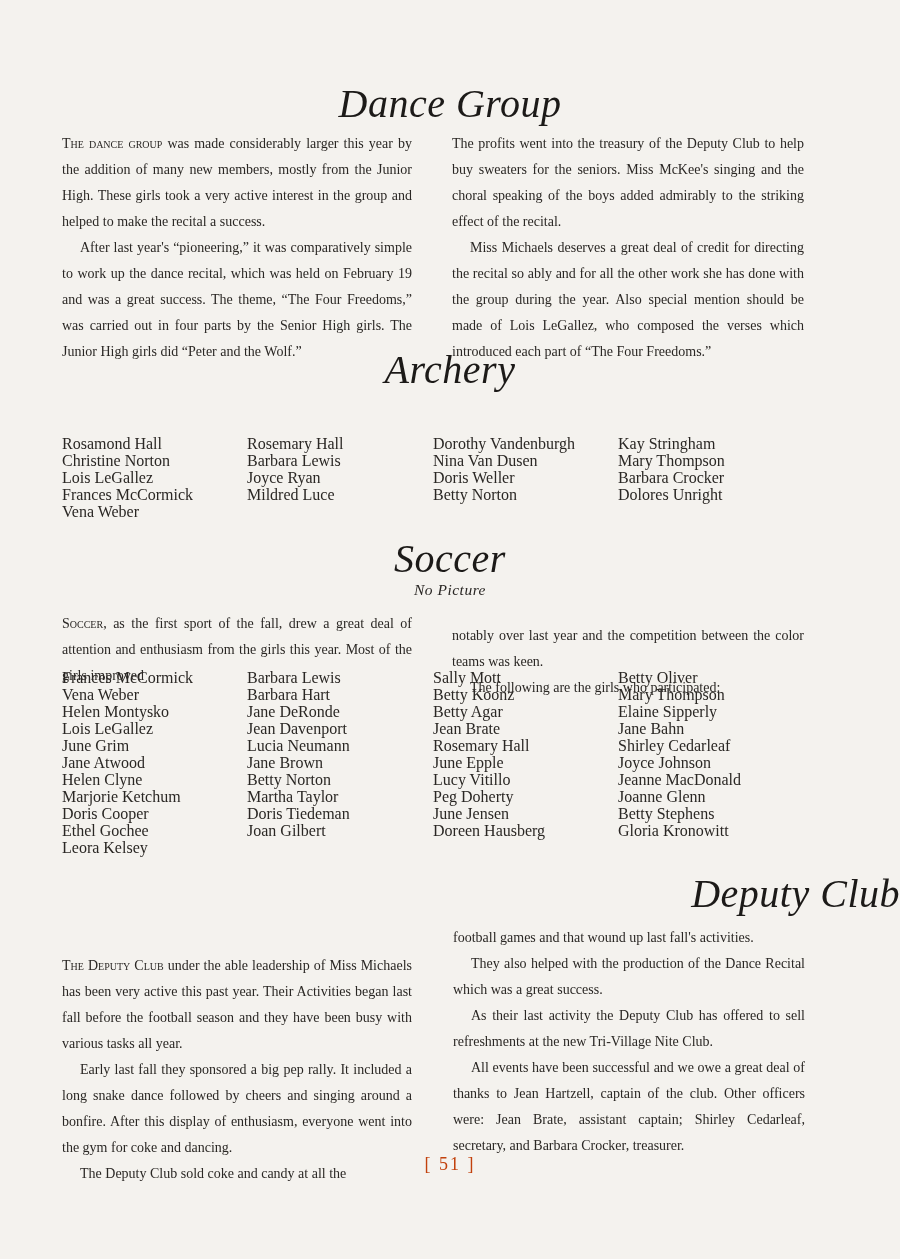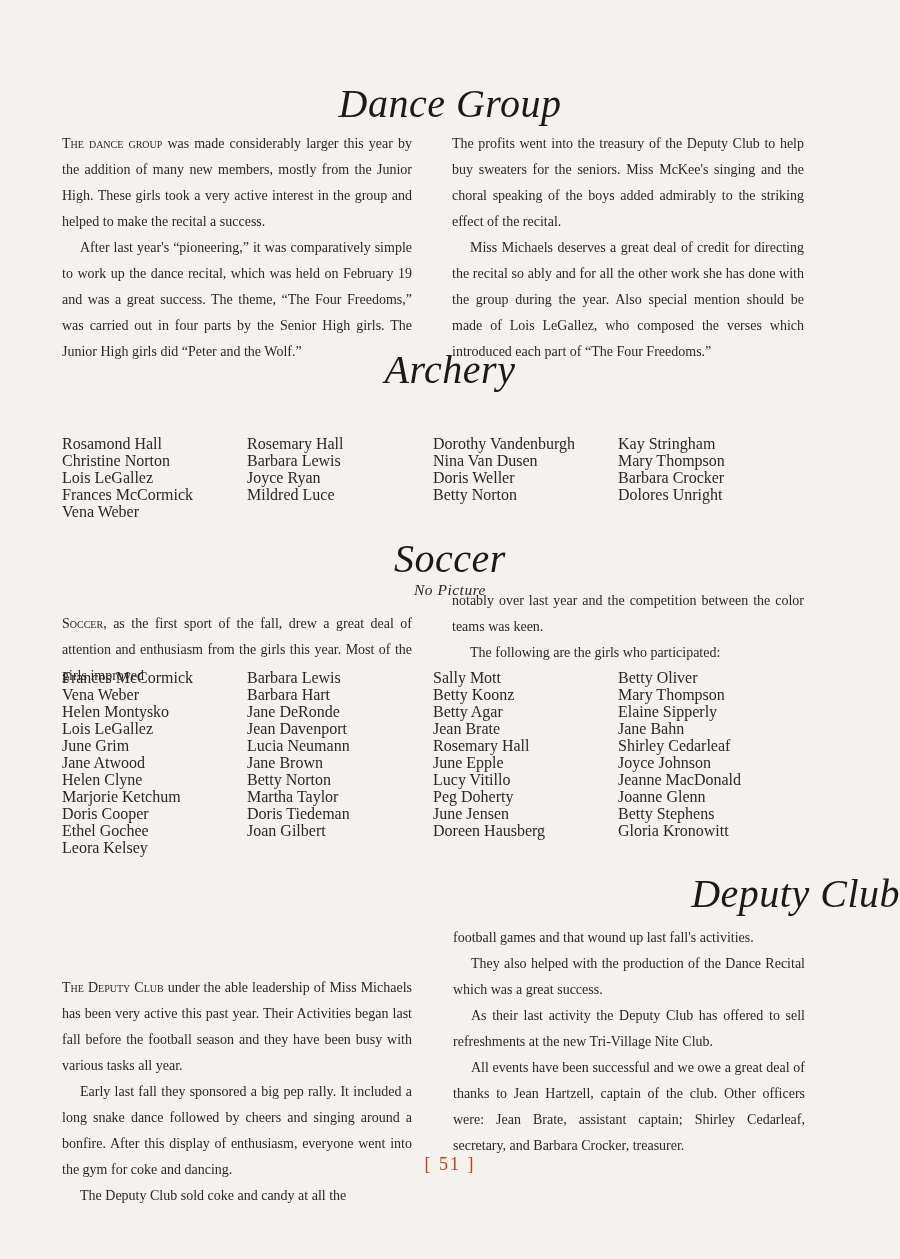--- a/index.html
+++ b/index.html
@@ -85,21 +85,21 @@
     <div>Barbara Crocker</div>
     <div>Dolores Unright</div>
   </div>
 
   <h1 class="heading" style="top:535px;">Soccer</h1>
   <div class="subheading" style="top:581px;">No Picture</div>
 
   <div class="col" style="left:62px; top:611px; width:350px;">
     <p><span class="sc">Soccer</span><span>, as the first sport of the fall, drew a great deal of attention and enthusiasm from the girls this year. Most of the girls improved</span></p>
   </div>
-  <div class="col" style="left:452px; top:588px; width:352px;">
+  <div class="col" style="left:452px; top:623px; width:352px;">
     <p>notably over last year and the competition between the color teams was keen.</p>
     <p class="indent">The following are the girls who participated:</p>
   </div>
 
   <div class="names" style="left:62px; top:669px;">
     <div>Frances McCormick</div>
     <div>Vena Weber</div>
     <div>Helen Montysko</div>
     <div>Lois LeGallez</div>
     <div>June Grim</div>
@@ -142,21 +142,21 @@
     <div>Shirley Cedarleaf</div>
     <div>Joyce Johnson</div>
     <div>Jeanne MacDonald</div>
     <div>Joanne Glenn</div>
     <div>Betty Stephens</div>
     <div>Gloria Kronowitt</div>
   </div>
 
   <h1 class="heading" style="top:870px;text-align:right;">Deputy Club</h1>
 
-  <div class="col" style="left:62px; top:975px; width:350px;">
+  <div class="col" style="left:62px; top:953px; width:350px;">
     <p><span class="sc">The Deputy Club</span><span> under the able leadership of Miss Michaels has been very active this past year. Their Activities began last fall before the football season and they have been busy with various tasks all year.</span></p>
     <p class="indent">Early last fall they sponsored a big pep rally. It included a long snake dance followed by cheers and singing around a bonfire. After this display of enthusiasm, everyone went into the gym for coke and dancing.</p>
     <p class="indent">The Deputy Club sold coke and candy at all the</p>
   </div>
 
   <div class="col" style="left:453px; top:925px; width:352px;">
     <p>football games and that wound up last fall's activities.</p>
     <p class="indent">They also helped with the production of the Dance Recital which was a great success.</p>
     <p class="indent">As their last activity the Deputy Club has offered to sell refreshments at the new Tri-Village Nite Club.</p>
     <p class="indent">All events have been successful and we owe a great deal of thanks to Jean Hartzell, captain of the club. Other officers were: Jean Brate, assistant captain; Shirley Cedarleaf, secretary, and Barbara Crocker, treasurer.</p>

